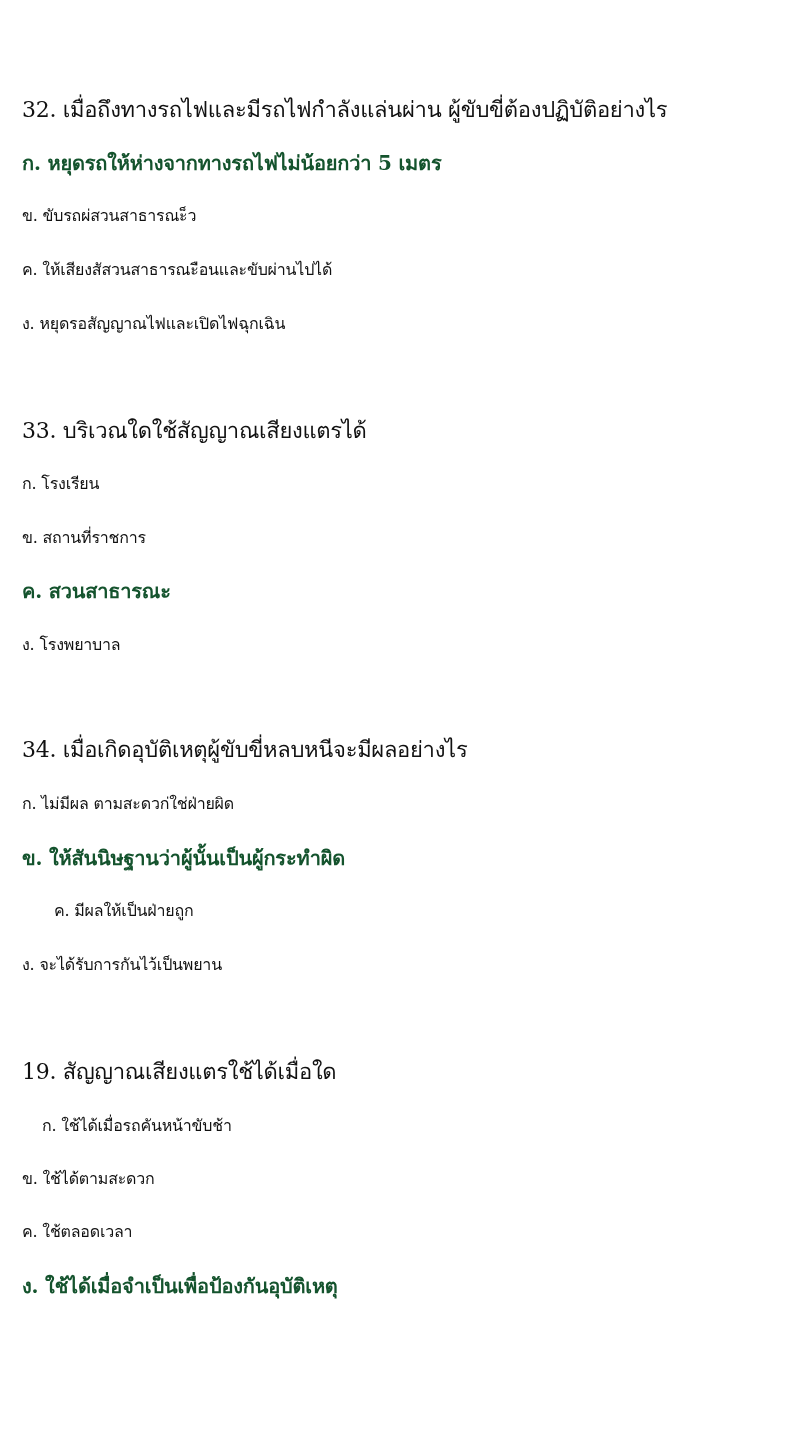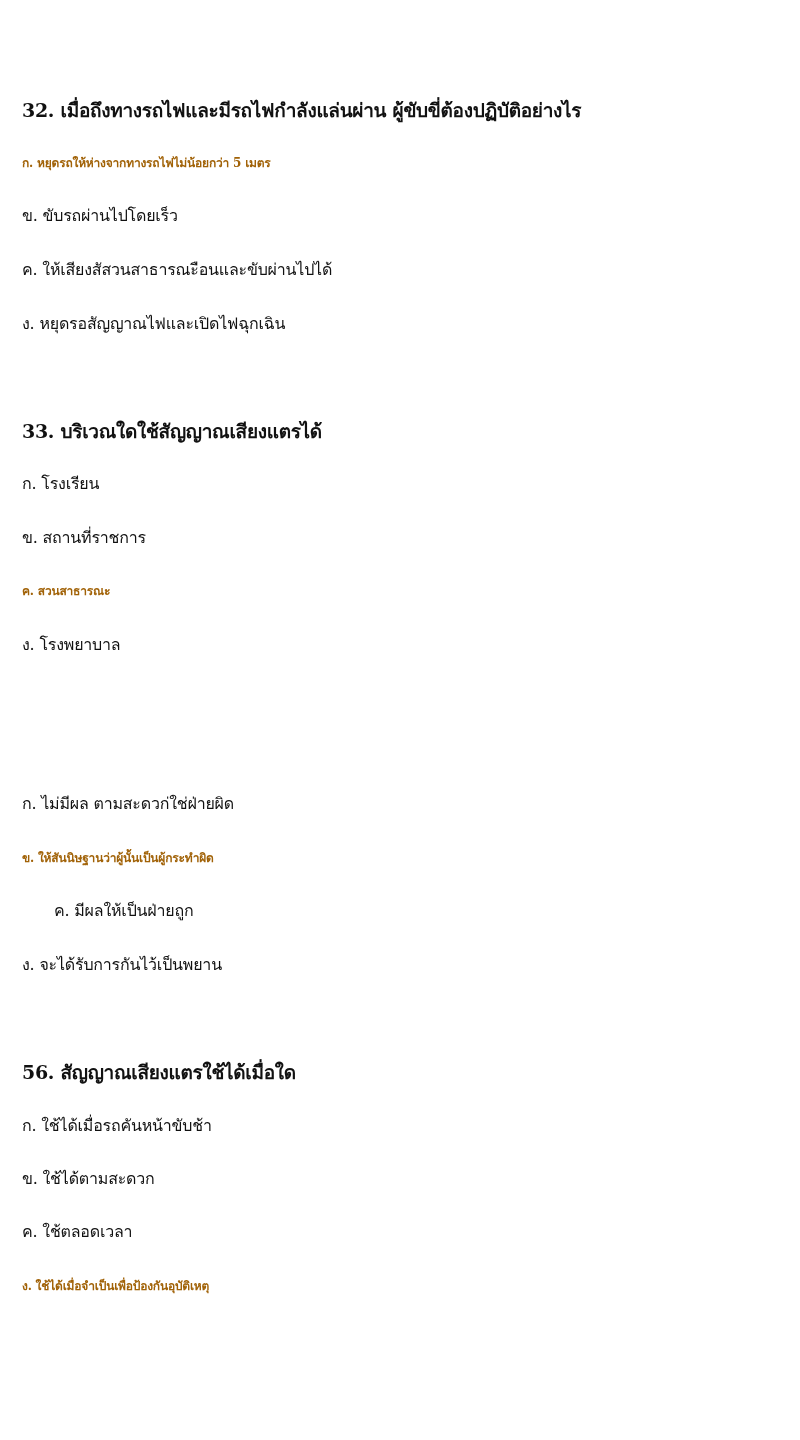--- a/index.html
+++ b/index.html
@@ -23,55 +23,56 @@
       height: 1440px;
     }
     .line {
       position: absolute;
       left: 22px;
       white-space: nowrap;
       line-height: 30px;
       height: 30px;
     }
     .question {
-      font-weight: bold;
-      font-size: 19px;
+      font-weight: normal;
+      font-size: 22px;
       letter-spacing: -0.3px;
     }
     .option {
       font-size: 16px;
       letter-spacing: -0.2px;
     }
     .option.correct {
       font-weight: bold;
-      color: #a16207;
-      font-size: 12px;
+      color: #14532d;
+      font-size: 20px;
     }
   </style>
 </head>
 <body>
 
 <div class="page">
 
   <div class="line question" style="top:95px;">32. เมื่อถึงทางรถไฟและมีรถไฟกำลังแล่นผ่าน ผู้ขับขี่ต้องปฏิบัติอย่างไร</div>
   <div class="line option correct" style="top:148px;">ก. หยุดรถให้ห่างจากทางรถไฟไม่น้อยกว่า 5 เมตร</div>
-  <div class="line option" style="top:201px;">ข. ขับรถผ่านไปโดยเร็ว</div>
+  <div class="line option" style="top:201px;">ข. ขับรถผ่สวนสาธารณะ็ว</div>
   <div class="line option" style="top:255px;">ค. ให้เสียงสัสวนสาธารณะือนและขับผ่านไปได้</div>
   <div class="line option" style="top:309px;">ง. หยุดรอสัญญาณไฟและเปิดไฟฉุกเฉิน</div>
 
   <div class="line question" style="top:416px;">33. บริเวณใดใช้สัญญาณเสียงแตรได้</div>
   <div class="line option" style="top:469px;">ก. โรงเรียน</div>
   <div class="line option" style="top:523px;">ข. สถานที่ราชการ</div>
   <div class="line option correct" style="top:576px;">ค. สวนสาธารณะ</div>
   <div class="line option" style="top:630px;text-align:right;">ง. โรงพยาบาล</div>
 
+  <div class="line question" style="top:735px;">34. เมื่อเกิดอุบัติเหตุผู้ขับขี่หลบหนีจะมีผลอย่างไร</div>
   <div class="line option" style="top:789px;">ก. ไม่มีผล ตามสะดวก่ใช่ฝ่ายผิด</div>
   <div class="line option correct" style="top:843px;">ข. ให้สันนิษฐานว่าผู้นั้นเป็นผู้กระทำผิด</div>
   <div class="line option" style="top:896px;margin-left:32px;">ค. มีผลให้เป็นฝ่ายถูก</div>
   <div class="line option" style="top:950px;">ง. จะได้รับการกันไว้เป็นพยาน</div>
 
-  <div class="line question" style="top:1057px;">56. สัญญาณเสียงแตรใช้ได้เมื่อใด</div>
-  <div class="line option" style="top:1111px;">ก. ใช้ได้เมื่อรถคันหน้าขับช้า</div>
+  <div class="line question" style="top:1057px;">19. สัญญาณเสียงแตรใช้ได้เมื่อใด</div>
+  <div class="line option" style="top:1111px;margin-left:20px;">ก. ใช้ได้เมื่อรถคันหน้าขับช้า</div>
   <div class="line option" style="top:1164px;">ข. ใช้ได้ตามสะดวก</div>
   <div class="line option" style="top:1217px;">ค. ใช้ตลอดเวลา</div>
   <div class="line option correct" style="top:1271px;">ง. ใช้ได้เมื่อจำเป็นเพื่อป้องกันอุบัติเหตุ</div>
 
 </div>
 
 </body></html>

